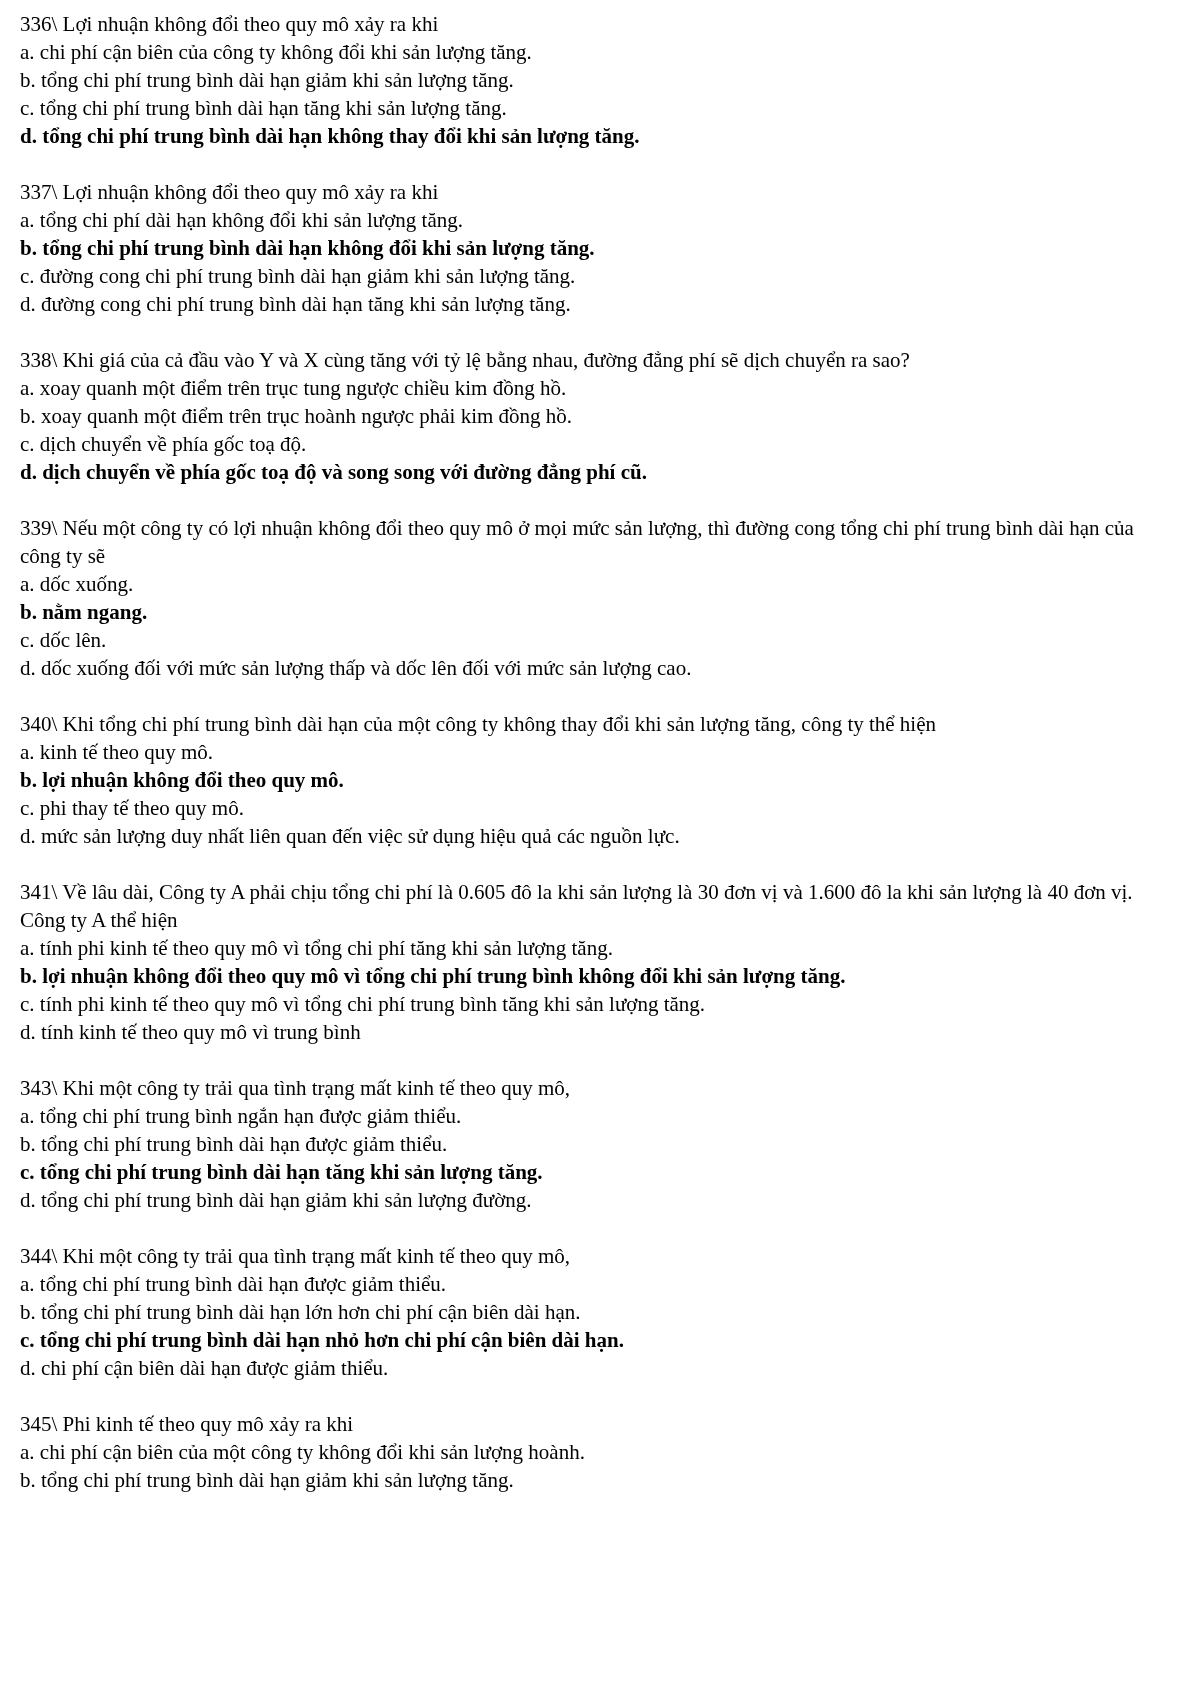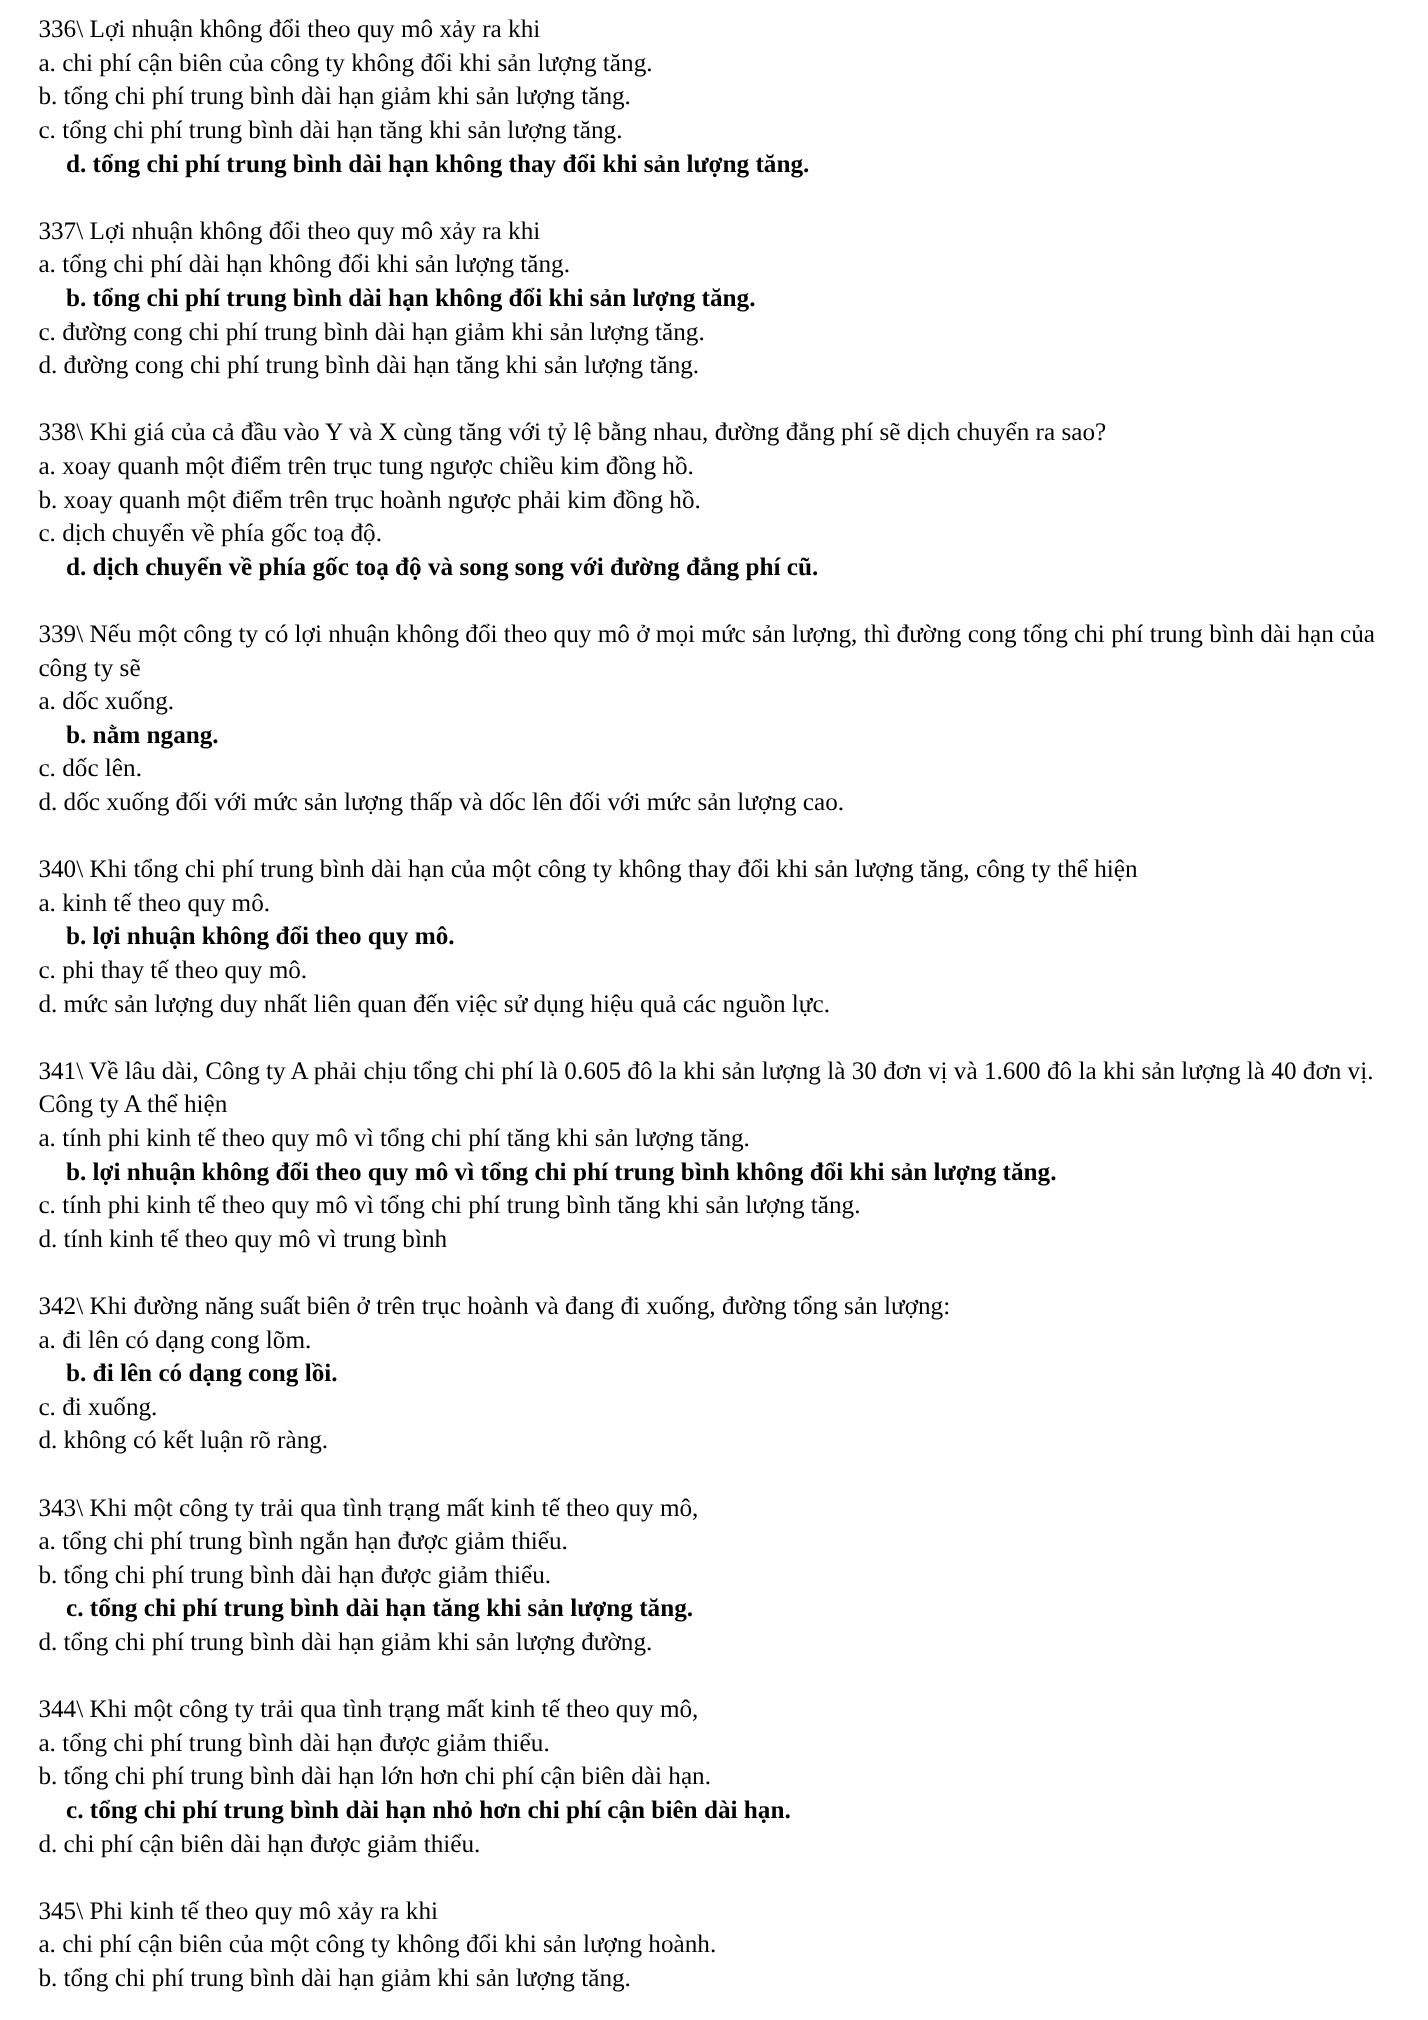--- a/index.html
+++ b/index.html
@@ -7,27 +7,27 @@
   html, body { margin: 0; padding: 0; }
   body {
     width: 1190px;
     height: 1683px;
     overflow: hidden;
     background: #ffffff;
     color: #000000;
     font-family: "Liberation Serif", "DejaVu Serif", serif;
   }
   .page {
-    padding: 10px 24px 0 32px;
+    padding: 10px 24px 0 20px;
     font-size: 21px;
     line-height: 28px;
   }
   .question { margin: 0 0 28px 0; }
   .question p { margin: 0; padding: 0; }
-  .opt.bold, .q-line.bold { font-weight: bold; margin-left: 23px; }
+  .opt.bold, .q-line.bold { font-weight: bold; }
 </style>
 </head>
 <body>
 
 <main class="page">
   <div id="question-list">
   <section class="question">
     <p class="q-line">336\ Lợi nhuận không đổi theo quy mô xảy ra khi</p>
   <p class="opt">a. chi phí cận biên của công ty không đổi khi sản lượng tăng.</p>
         <p class="opt">b. tổng chi phí trung bình dài hạn giảm khi sản lượng tăng.</p>
@@ -68,27 +68,20 @@
       </section>
 
   <section class="question">
     <p class="q-line">341\ Về lâu dài, Công ty A phải chịu tổng chi phí là 0.605 đô la khi sản lượng là 30 đơn vị và 1.600 đô la khi sản lượng là 40 đơn vị. Công ty A thể hiện</p>
   <p class="opt">a. tính phi kinh tế theo quy mô vì tổng chi phí tăng khi sản lượng tăng.</p>
         <p class="opt bold">b. lợi nhuận không đổi theo quy mô vì tổng chi phí trung bình không đổi khi sản lượng tăng.</p>
         <p class="opt">c. tính phi kinh tế theo quy mô vì tổng chi phí trung bình tăng khi sản lượng tăng.</p>
         <p class="opt">d. tính kinh tế theo quy mô vì trung bình</p>
       </section>
 
-  <section class="question">
-    <p class="q-line">342\ Khi đường năng suất biên ở trên trục hoành và đang đi xuống, đường tổng sản lượng:</p>
-  <p class="opt">a. đi lên có dạng cong lõm.</p>
-        <p class="opt bold">b. đi lên có dạng cong lồi.</p>
-        <p class="opt">c. đi xuống.</p>
-        <p class="opt">d. không có kết luận rõ ràng.</p>
-      </section>
 
   <section class="question">
     <p class="q-line">343\ Khi một công ty trải qua tình trạng mất kinh tế theo quy mô,</p>
   <p class="opt">a. tổng chi phí trung bình ngắn hạn được giảm thiểu.</p>
         <p class="opt">b. tổng chi phí trung bình dài hạn được giảm thiểu.</p>
         <p class="opt bold">c. tổng chi phí trung bình dài hạn tăng khi sản lượng tăng.</p>
         <p class="opt">d. tổng chi phí trung bình dài hạn giảm khi sản lượng đường.</p>
       </section>
 
   <section class="question">

